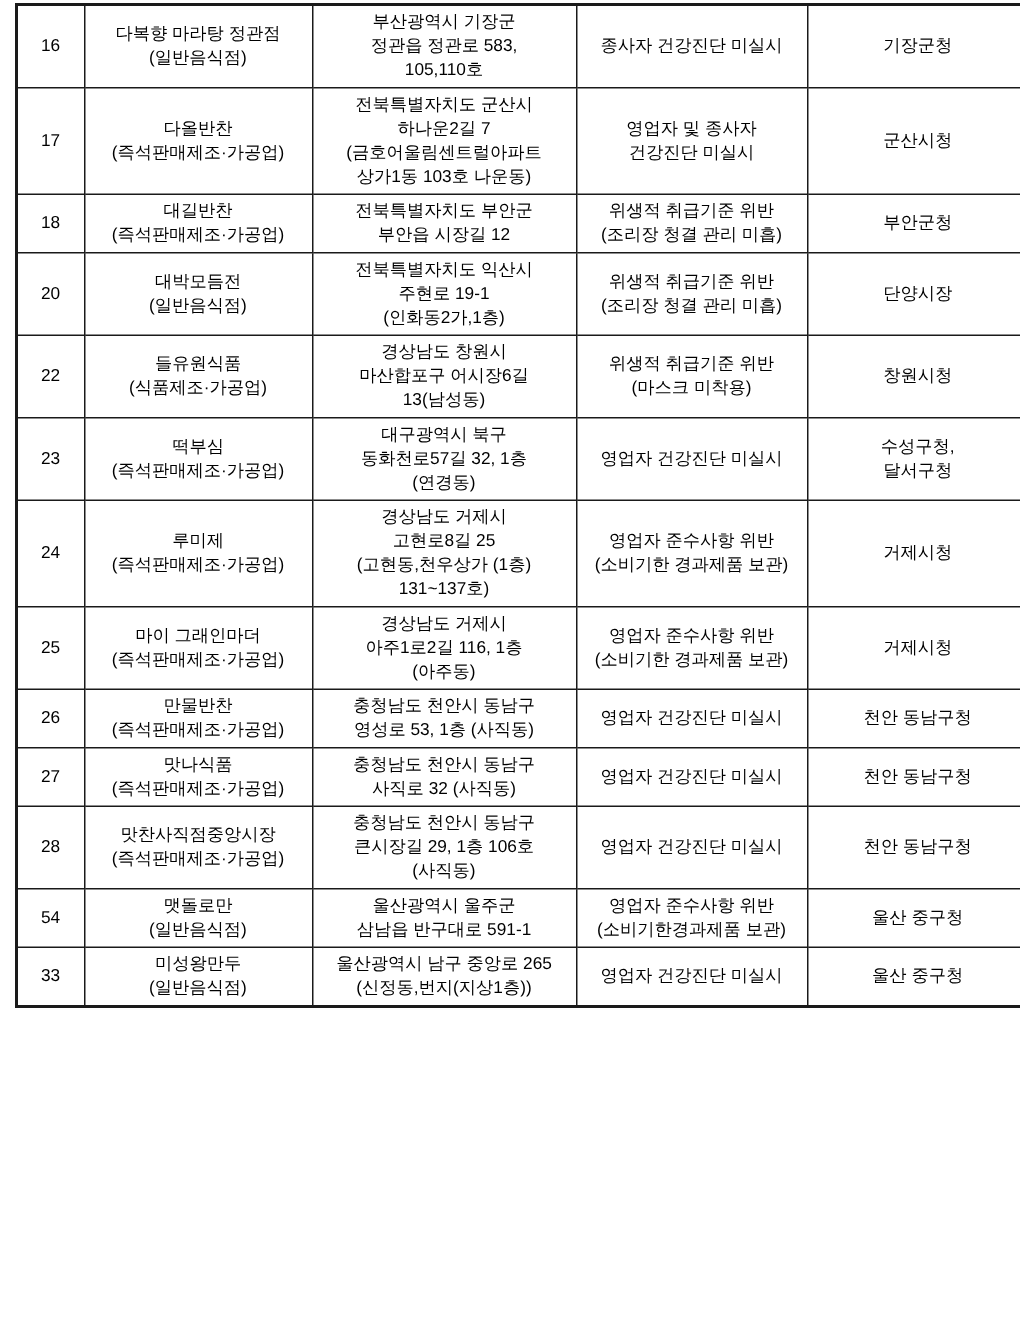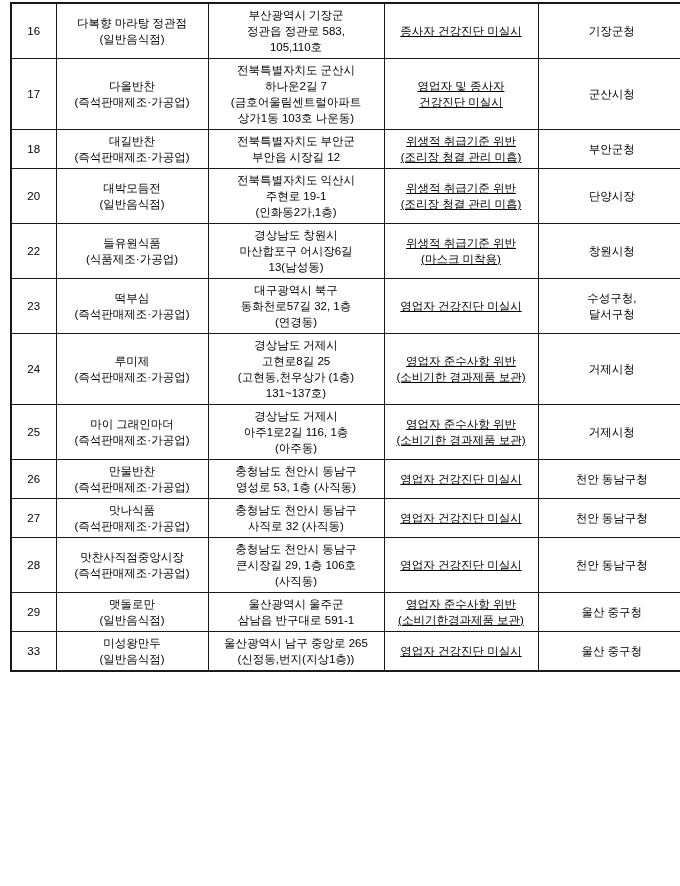--- a/index.html
+++ b/index.html
@@ -29,21 +29,21 @@
     vertical-align: middle;
     font-size: 11.5px;
     line-height: 16px;
     padding: 3px 2px;
     overflow: hidden;
     word-break: keep-all;
   }
   .c-no     { width: 45px; }
   .c-name   { width: 152px; }
   .c-addr   { width: 176px; }
-  .c-viol   { width: 154px; text-decoration: underline; }
+  .c-viol   { width: 154px; }
   .c-agency { width: 148px; }
   .pre { white-space: pre-line; }
 </style>
 </head>
 <body>
 
 <div class="page">
   <table class="vtable">
     <colgroup>
       <col class="c-no">
@@ -185,21 +185,21 @@
             <div>맛찬사직점중앙시장</div>
             <div>(즉석판매제조·가공업)</div>
           </td>
           <td class="c-addr pre">충청남도 천안시 동남구
 큰시장길 29, 1층 106호
 (사직동)</td>
           <td class="c-viol pre">영업자 건강진단 미실시</td>
           <td class="c-agency pre">천안 동남구청</td>
         </tr>
         <tr>
-          <td class="c-no">29</td>
+          <td class="c-no">54</td>
           <td class="c-name">
             <div>맷돌로만</div>
             <div>(일반음식점)</div>
           </td>
           <td class="c-addr pre">울산광역시 울주군
 삼남읍 반구대로 591-1</td>
           <td class="c-viol pre">영업자 준수사항 위반
 (소비기한경과제품 보관)</td>
           <td class="c-agency pre">울산 중구청</td>
         </tr>

